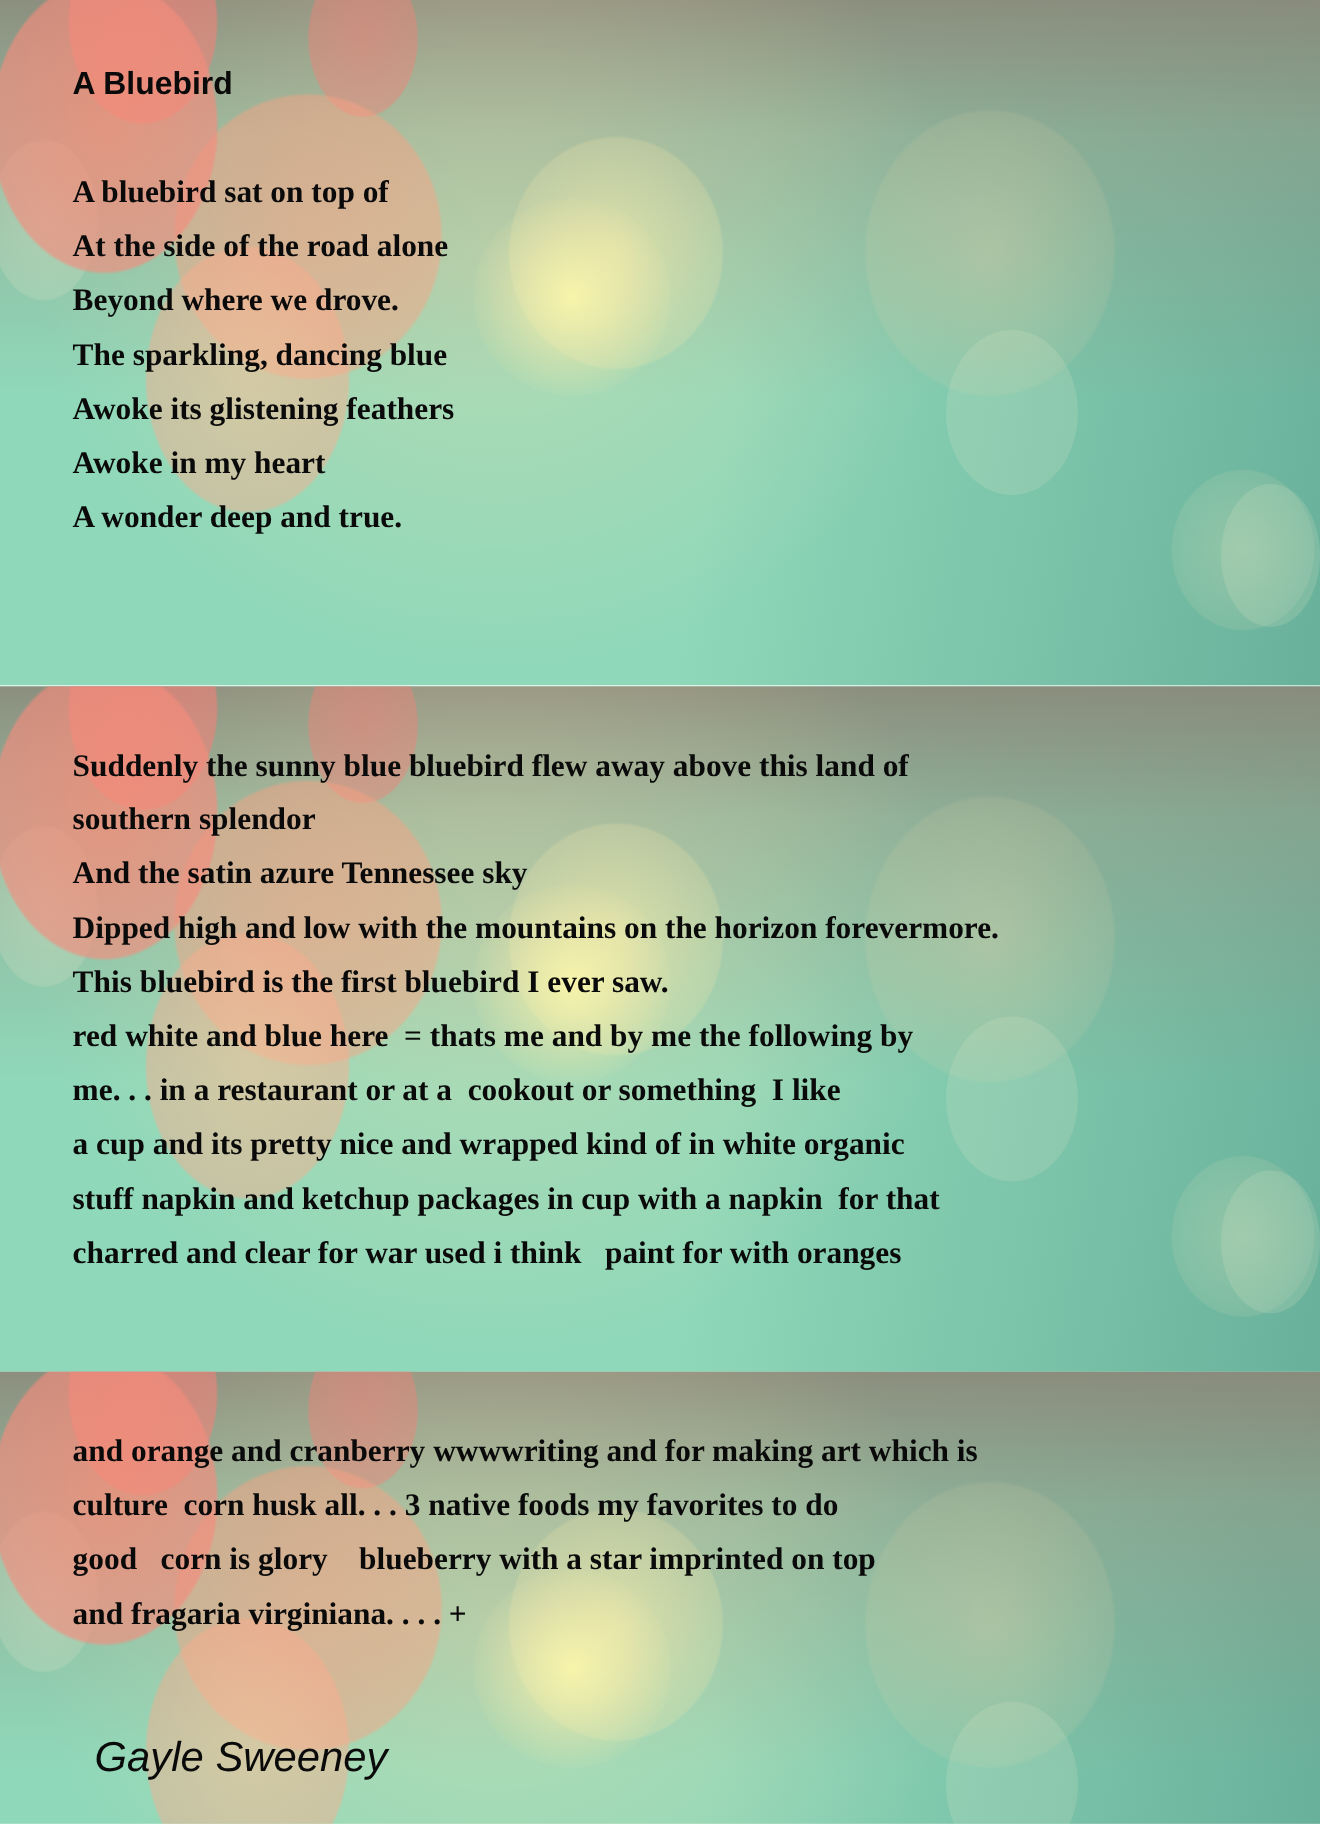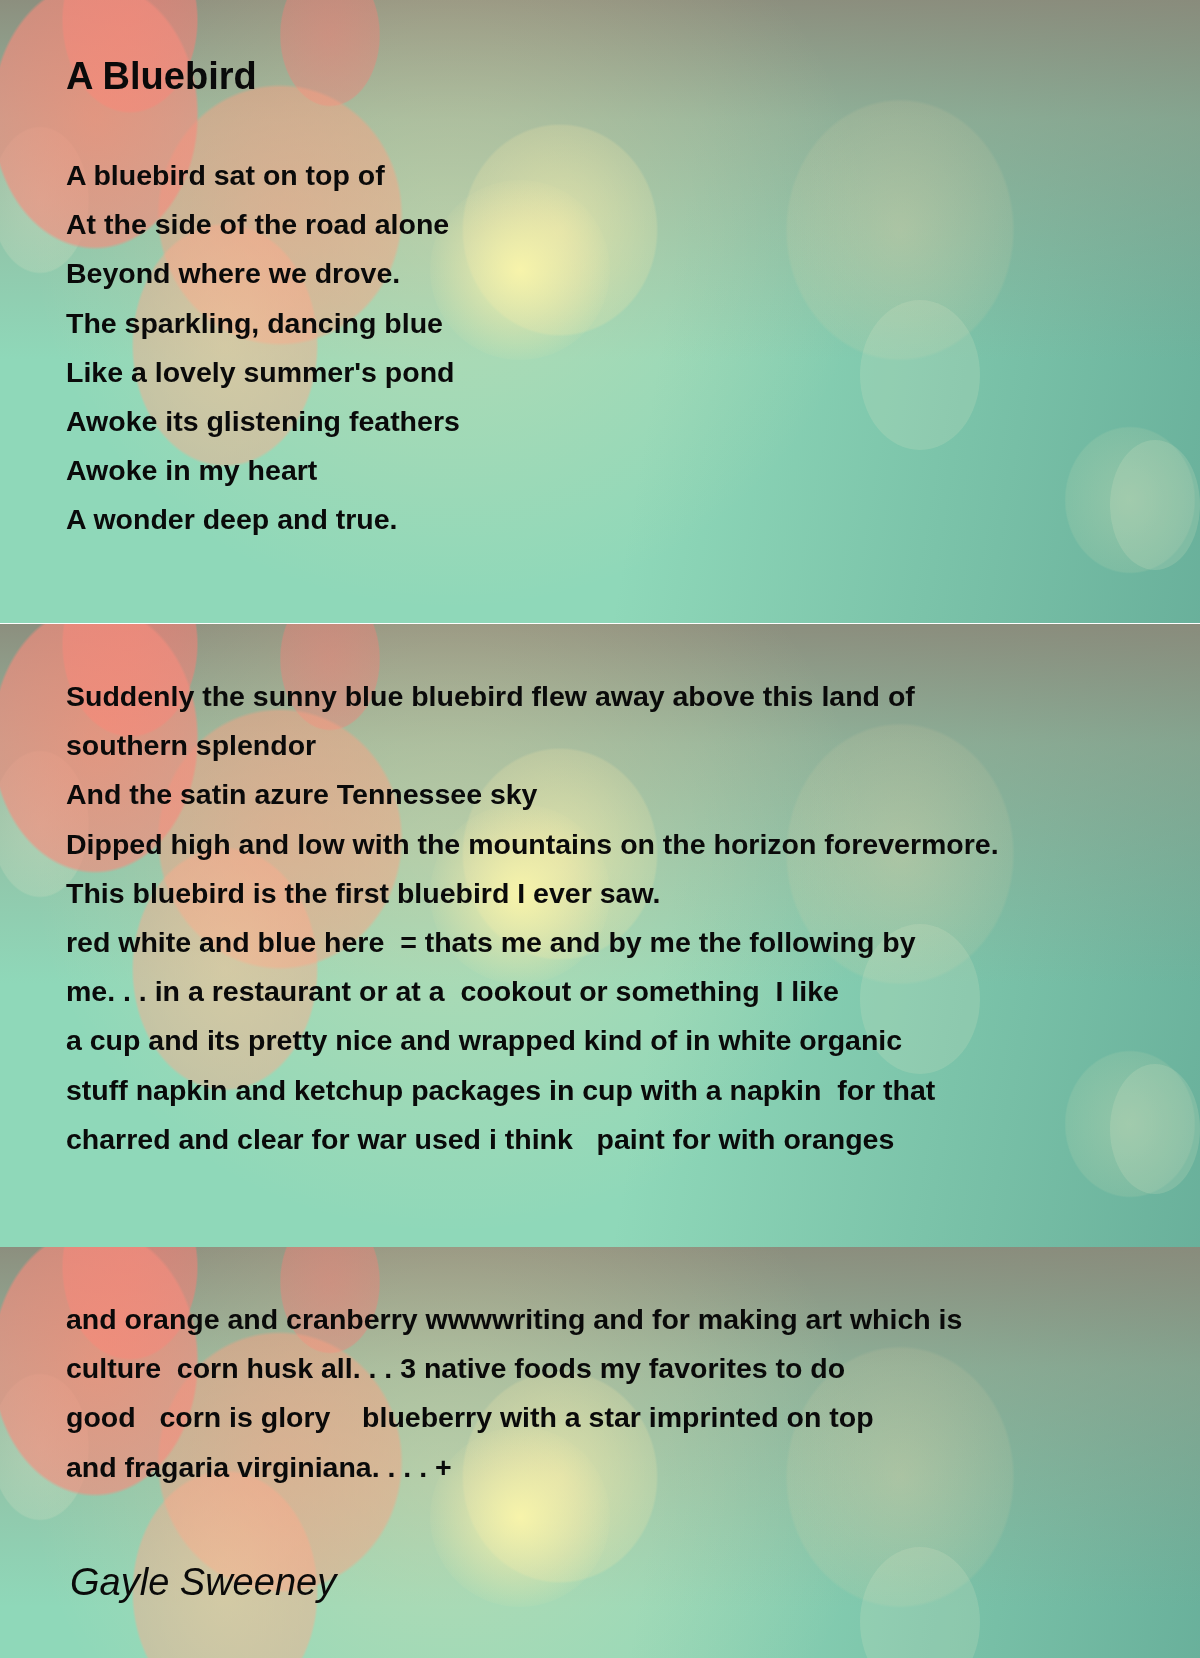--- a/index.html
+++ b/index.html
@@ -52,47 +52,48 @@
       position: absolute;
       left: 0; top: 0;
       width: 1200px;
       height: 1658px;
     }
     .title {
       position: absolute;
       left: 66px;
       top: 52px;
       margin: 0;
-      font-size: 38px;
+      font-size: 29px;
       font-weight: bold;
       line-height: 48px;
       letter-spacing: 0px;
     }
     .stanza {
       position: absolute;
       left: 66px;
       margin: 0;
       padding: 0;
       list-style: none;
     }
     .stanza li {
       font-size: 28.5px;
       font-weight: bold;
       line-height: 49.2px;
       height: 49.2px;
       white-space: pre;
+      font-family: Liberation Serif, serif;
     }
     .stanza-1 { top: 151px; }
     .stanza-2 { top: 672px; }
     .stanza-3 { top: 1295px; }
     .author {
       position: absolute;
       left: 70px;
       top: 1558px;
-      margin: 0;
+      margin: 16px;
       font-size: 38px;
       font-style: italic;
       font-weight: normal;
       line-height: 48px;
     }
   </style>
 </head>
 <body>
 
 <div class="bg-tile tile-1">
@@ -111,21 +112,20 @@
 </div>
 
 <div class="content">
   <h1 class="title">A Bluebird</h1>
 
   <ul class="stanza stanza-1">
     <li>A bluebird sat on top of</li>
     <li>At the side of the road alone</li>
     <li>Beyond where we drove.</li>
     <li>The sparkling, dancing blue</li>
-    <li>Like a lovely summer's pond</li>
     <li>Awoke its glistening feathers</li>
     <li>Awoke in my heart</li>
     <li>A wonder deep and true.</li>
   </ul>
 
   <ul class="stanza stanza-2">
     <li>Suddenly the sunny blue bluebird flew away above this land of</li>
     <li>southern splendor</li>
     <li>And the satin azure Tennessee sky</li>
     <li>Dipped high and low with the mountains on the horizon forevermore.</li>

